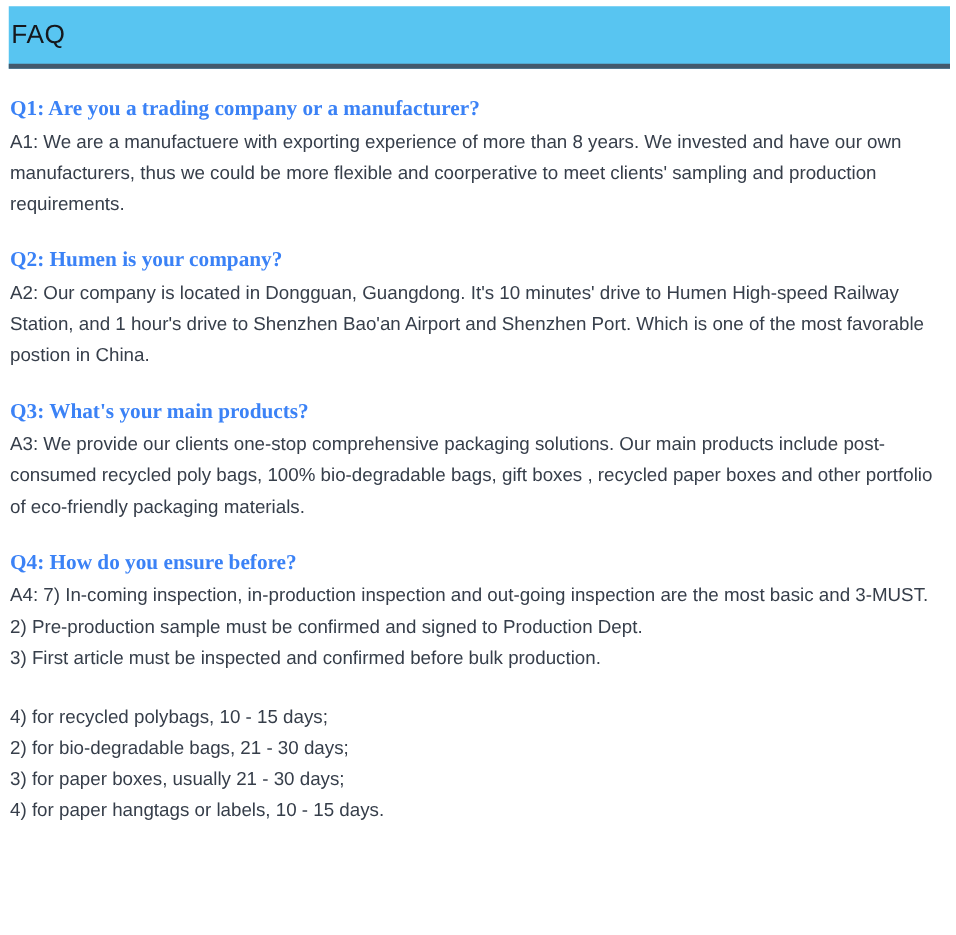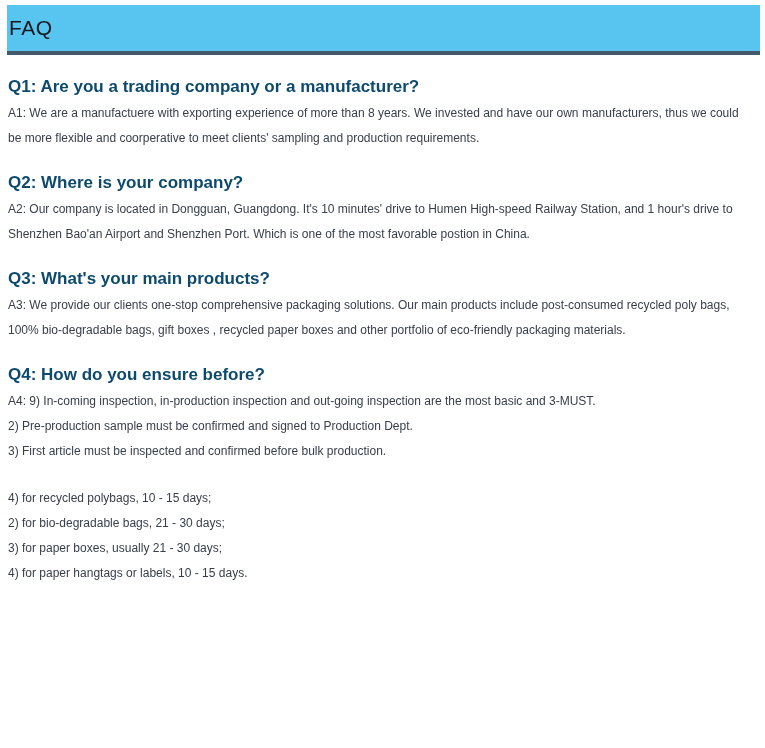--- a/index.html
+++ b/index.html
@@ -36,28 +36,29 @@
     padding: 0 14px 0 8px;
   }
   .faq-section {
     margin-top: 22px;
   }
   .faq-question {
     margin: 0;
     font-size: 17px;
     line-height: 20px;
     font-weight: 700;
-    color: #0c4a6e;
+    color: #3b82f6;
+    font-family: Liberation Serif, serif;
   }
   .faq-answer {
     margin-top: 4px;
   }
   .faq-answer p {
     margin: 0;
-    font-size: 12px;
+    font-size: 15px;
     line-height: 25px;
     font-weight: 400;
     color: #363E4A;
   }
 </style>
 </head>
 <body>
 
 <div class="page">
 
@@ -68,37 +69,37 @@
   <main class="faq-list">
 
     <section class="faq-section">
       <h2 class="faq-question">Q1: Are you a trading company or a manufacturer?</h2>
       <div class="faq-answer">
         <p>A1: We are a manufactuere with exporting experience of more than 8 years. We invested and have our own manufacturers, thus we could be more flexible and coorperative to meet clients' sampling and production requirements.</p>
       </div>
     </section>
 
     <section class="faq-section">
-      <h2 class="faq-question">Q2: Where is your company?</h2>
+      <h2 class="faq-question">Q2: Humen is your company?</h2>
       <div class="faq-answer">
         <p>A2: Our company is located in Dongguan, Guangdong. It's 10 minutes' drive to Humen High-speed Railway Station, and 1 hour's drive to Shenzhen Bao'an Airport and Shenzhen Port. Which is one of the most favorable postion in China.</p>
       </div>
     </section>
 
     <section class="faq-section">
       <h2 class="faq-question">Q3: What's your main products?</h2>
       <div class="faq-answer">
         <p>A3: We provide our clients one-stop comprehensive packaging solutions. Our main products include post-consumed recycled poly bags, 100% bio-degradable bags, gift boxes , recycled paper boxes and other portfolio of eco-friendly packaging materials.</p>
       </div>
     </section>
 
     <section class="faq-section">
       <h2 class="faq-question">Q4: How do you ensure before?</h2>
       <div class="faq-answer">
-        <p>A4: 9) In-coming inspection, in-production inspection and out-going inspection are the most basic and 3-MUST.</p>
+        <p>A4: 7) In-coming inspection, in-production inspection and out-going inspection are the most basic and 3-MUST.</p>
         <p>2) Pre-production sample must be confirmed and signed to Production Dept.</p>
         <p>3) First article must be inspected and confirmed before bulk production.</p>
       </div>
     </section>
 
     <section class="faq-section">
       <div class="faq-answer">
         <p>4) for recycled polybags, 10 - 15 days;</p>
         <p>2) for bio-degradable bags, 21 - 30 days;</p>
         <p>3) for paper boxes, usually 21 - 30 days;</p>

